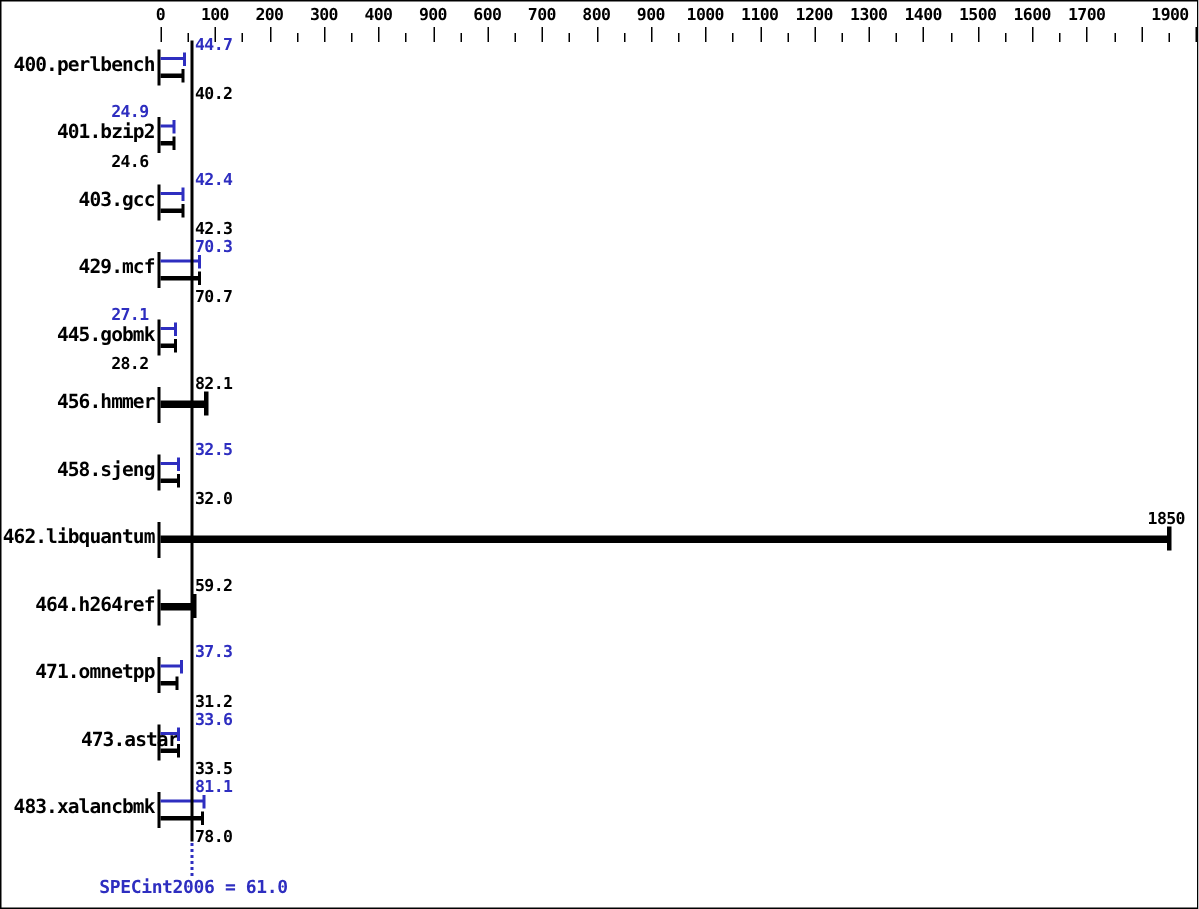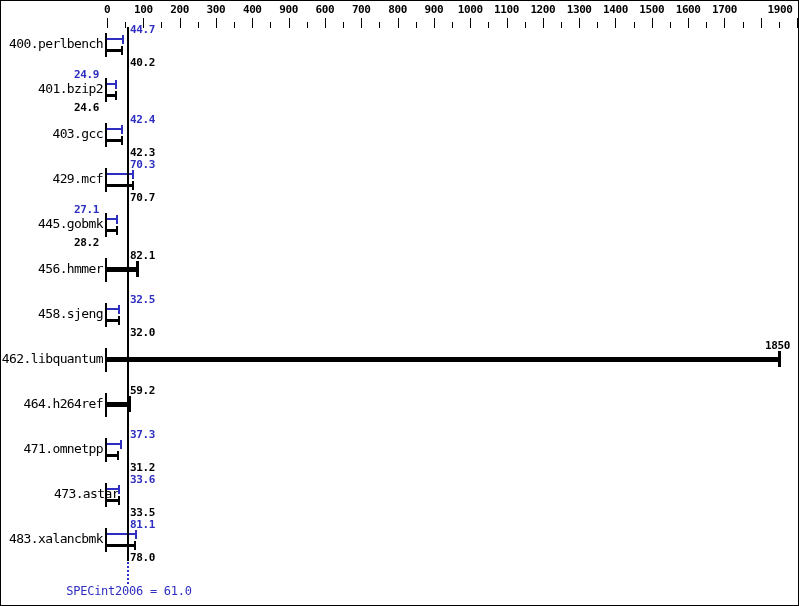--- a/index.html
+++ b/index.html
@@ -35,21 +35,21 @@
     background: #000000;
   }
   .tick.major { top: 17px; height: 10px; }
   .tick.minor { top: 21px; height: 6px; }
   .bench-label {
     position: absolute;
     left: 0;
     width: 102px;
     text-align: right;
     font-size: 13px;
-    font-weight: normal;
+    font-weight: bold;
     letter-spacing: -0.6px;
     line-height: 15px;
     color: #000000;
     white-space: nowrap;
   }
   .bracket {
     position: absolute;
     width: 2px;
     height: 24px;
     background: #000000;
@@ -99,21 +99,21 @@
     line-height: 14px;
     color: #000000;
     white-space: nowrap;
   }
   #peak-mean-text {
     position: absolute;
     left: 128px;
     top: 583px;
     transform: translateX(-50%);
     font-size: 12px;
-    font-weight: normal;
+    font-weight: bold;
     letter-spacing: -0.25px;
     line-height: 14px;
     color: var(--peak, #2e2ec0);
     white-space: nowrap;
   }
 </style>
 </head>
 <body>
 
 <div id="chart">

